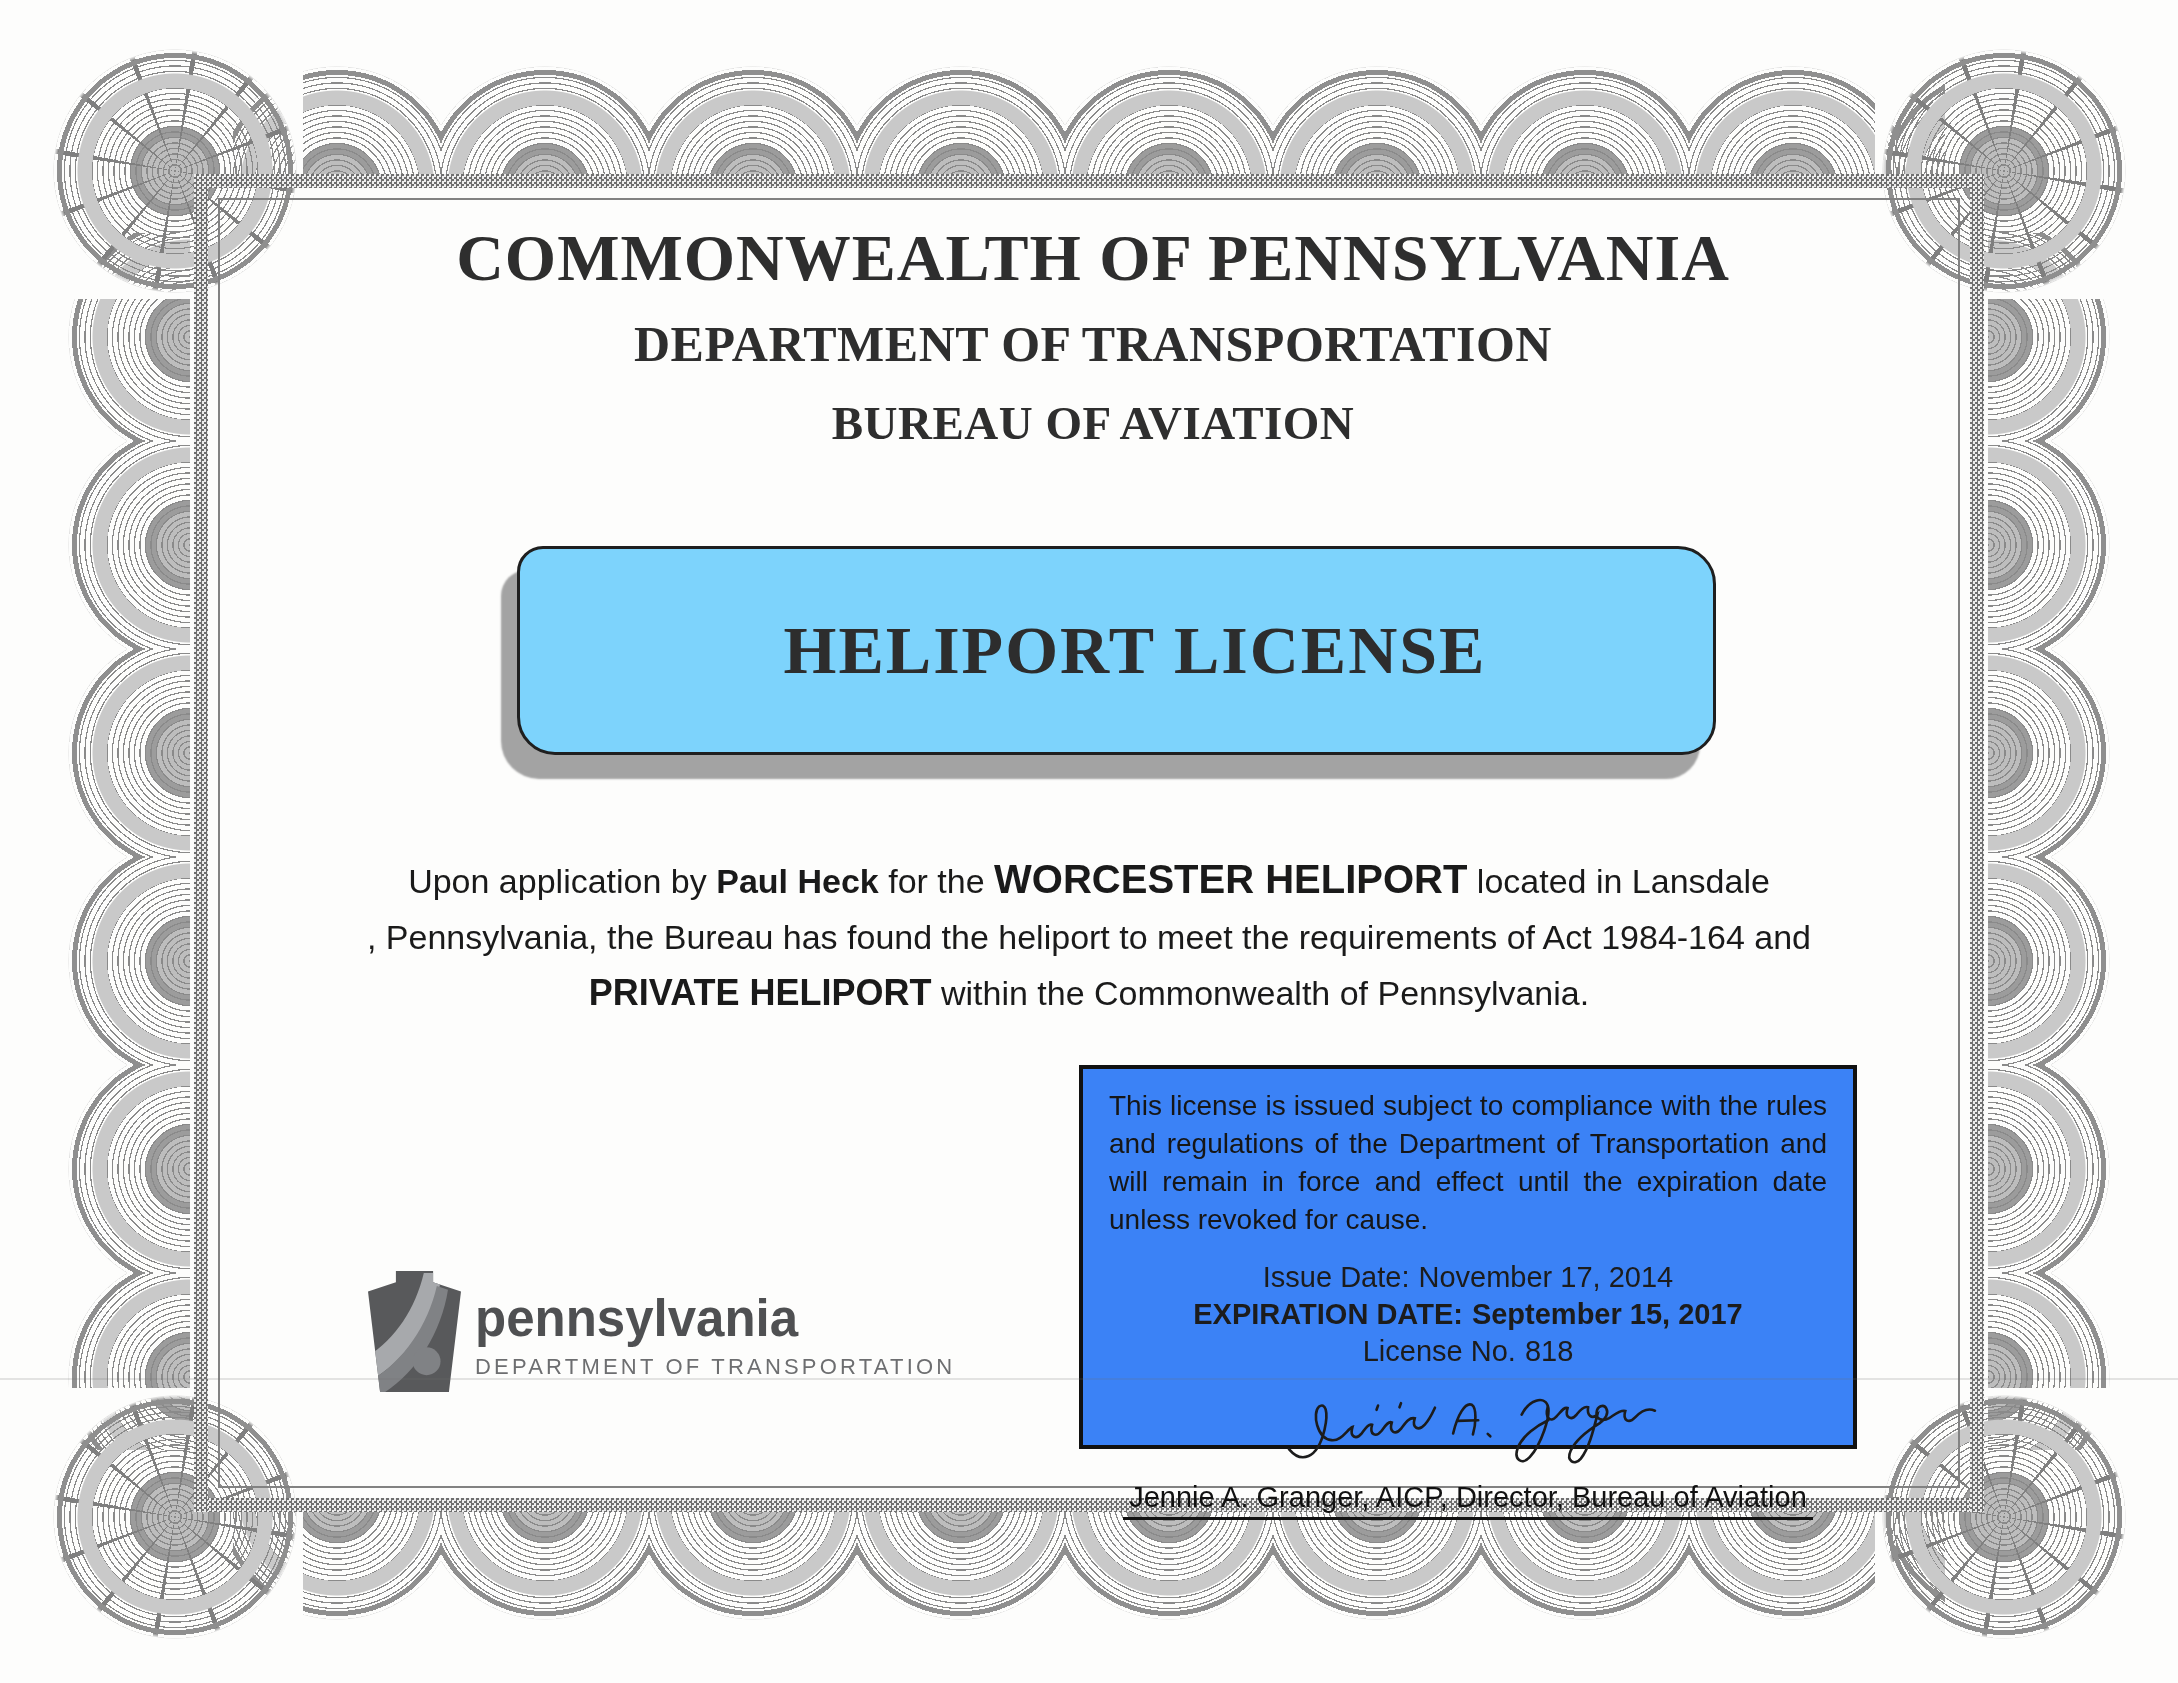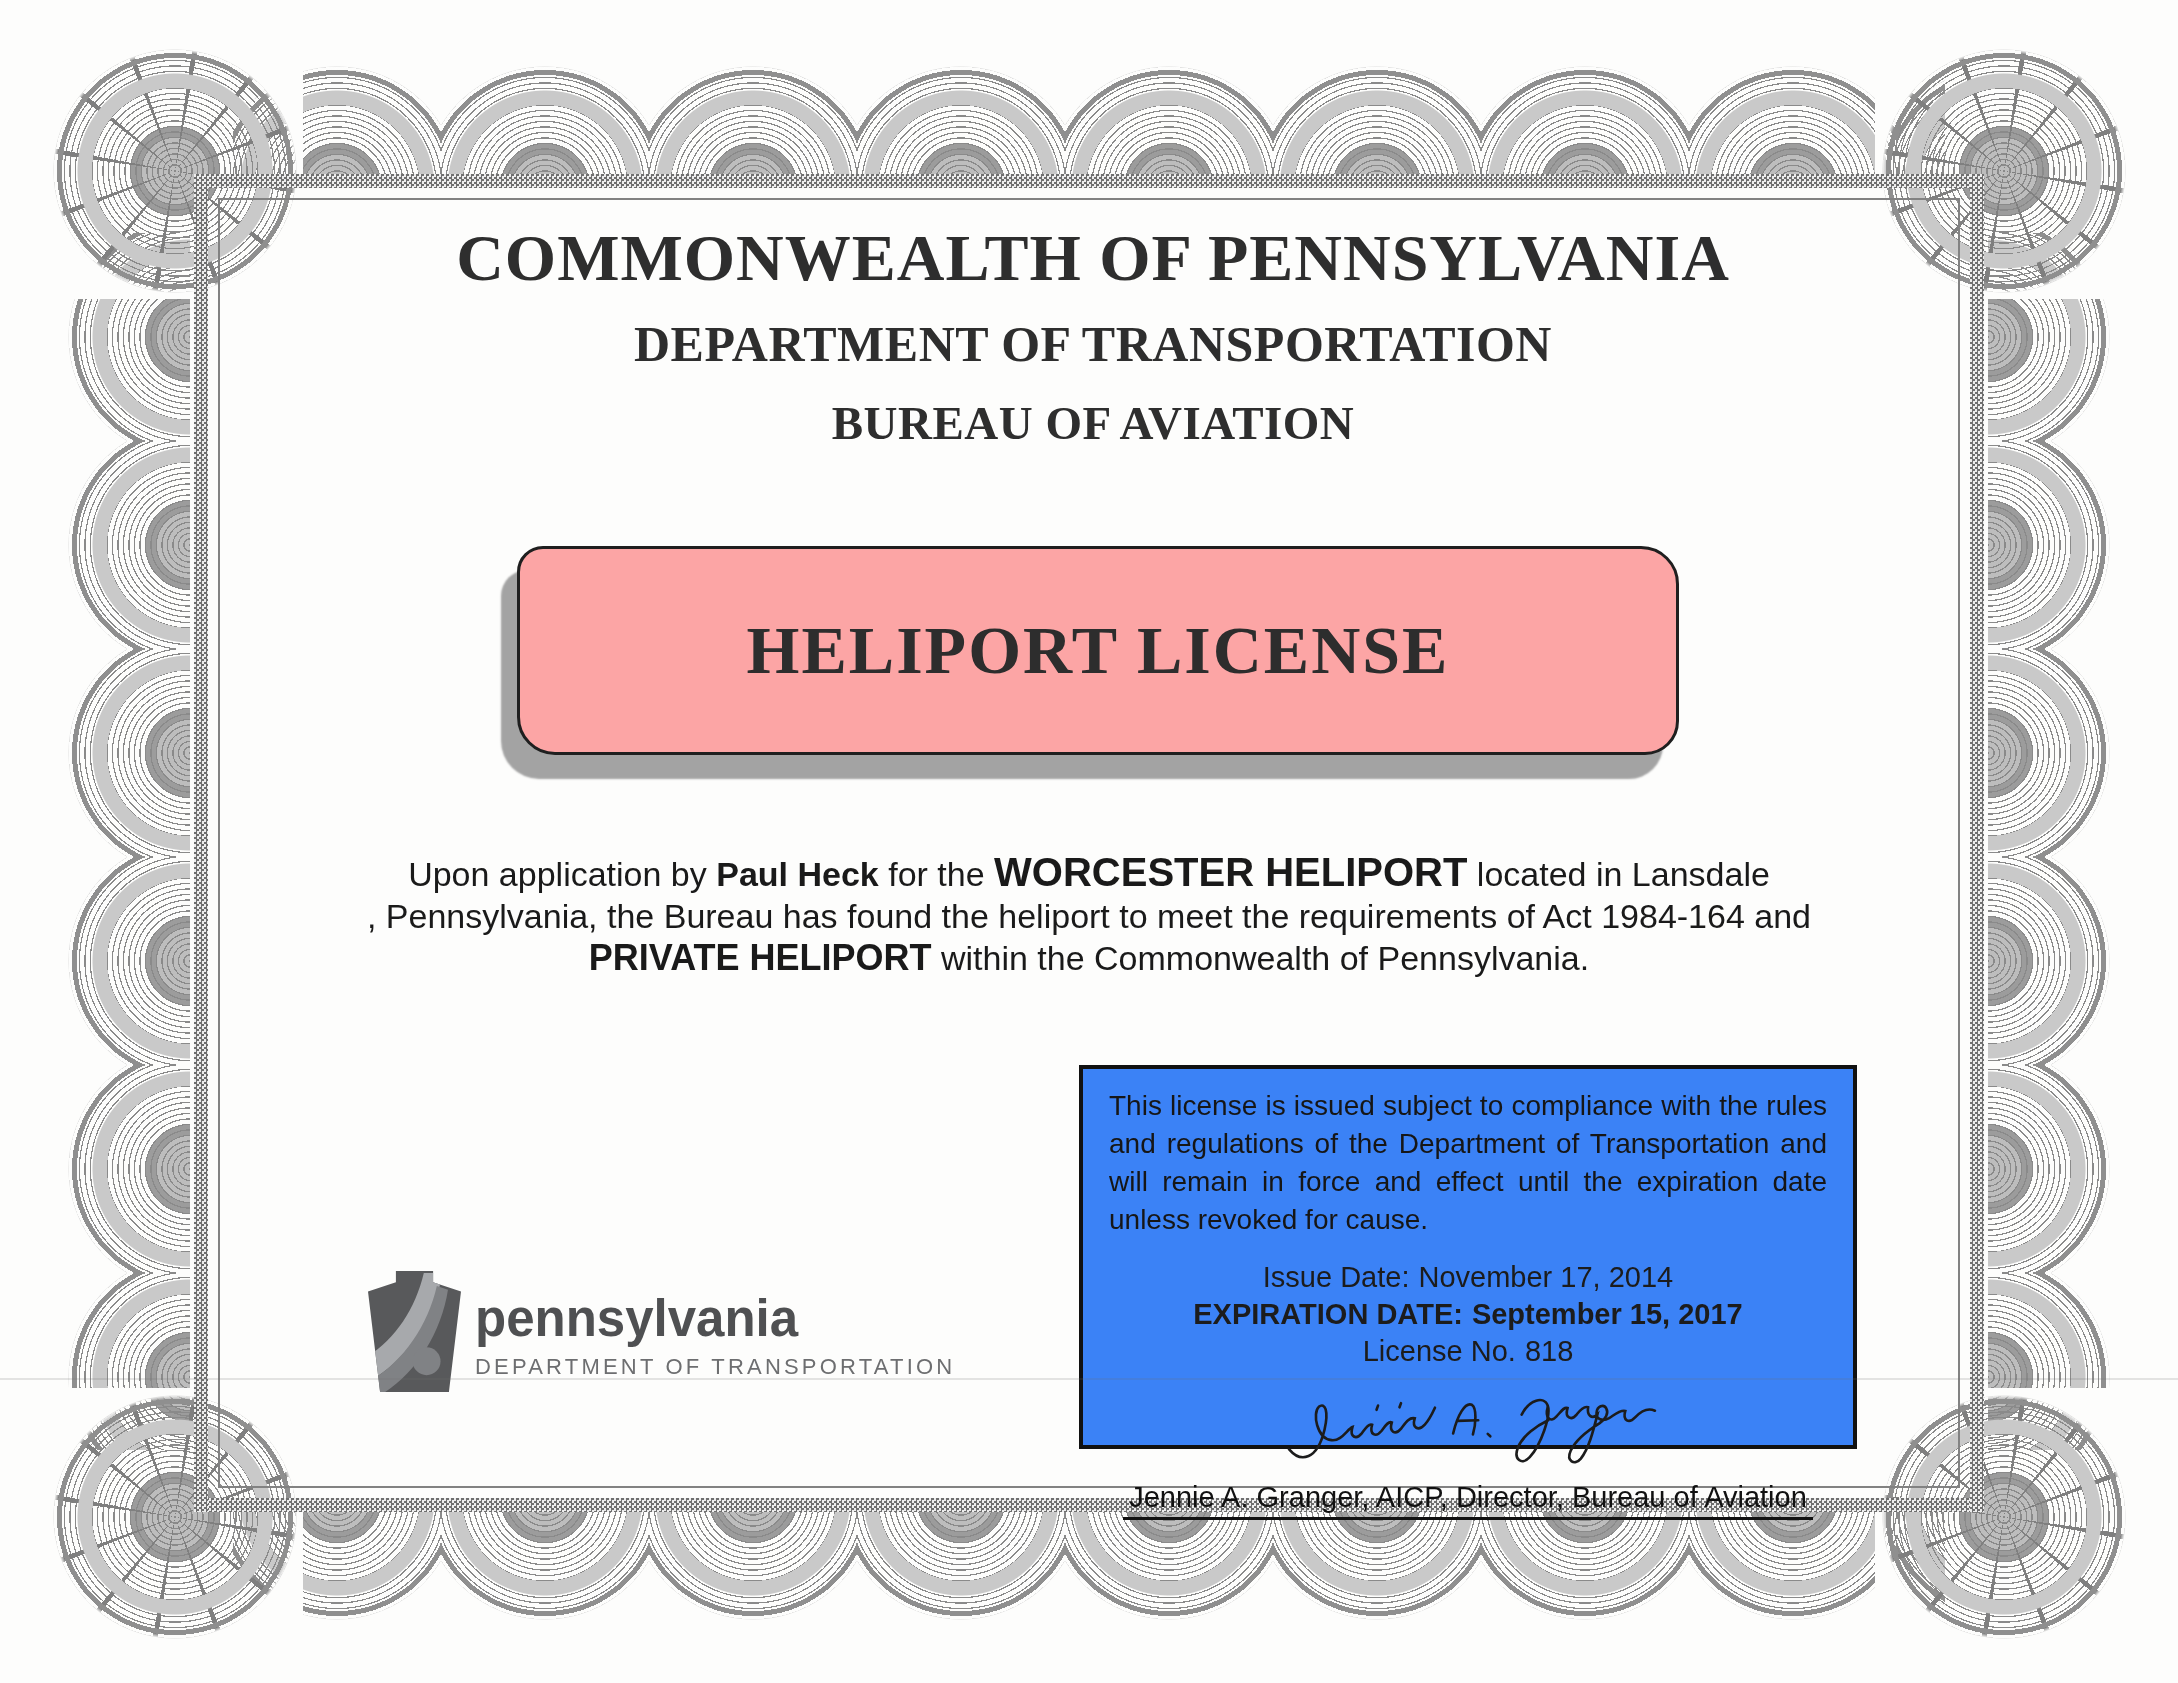--- a/index.html
+++ b/index.html
@@ -76,33 +76,33 @@
   
   .hdr { position:absolute; left:4px; width:100%; text-align:center;
          font-family:"Liberation Serif", serif; font-weight:bold; color:#2e2e2e; }
   .hdr.org    { top:220px; font-size:66px; letter-spacing:1px; }
   .hdr.dept   { top:315px; font-size:50px; letter-spacing:0.5px; }
   .hdr.bureau { top:396px; font-size:47px; letter-spacing:0.5px; }
 
   
   .license-box {
     position:absolute; left:517px; top:546px; width:1156px; height:203px;
-    background:#fca5a5; border:3px solid #1f1f1f;
+    background:#7dd3fc; border:3px solid #1f1f1f;
     border-radius:26px 38px 34px 38px;
     box-shadow:-16px 24px 2px #a3a3a3;
-    display:flex; align-items:center; justify-content:center;
+    display:flex; align-items:center; justify-content:center;padding-left:37px;
   }
   .license-box .title {
     font-family:"Liberation Serif", serif; font-weight:bold;
     font-size:68px; color:#2d2d2d; letter-spacing:2px;
   }
 
   
   .grant { position:absolute; left:149px; right:149px; top:851px;
-           text-align:center; font-size:34px; line-height:42px; color:#1a1a1a; }
+           text-align:center; font-size:34px; line-height:56px; color:#1a1a1a; }
   .grant .b { font-weight:bold; }
   .grant .facility { font-weight:bold; font-size:40px; }
   .grant .lt { font-weight:bold; font-size:36px; }
 
   
   .cond-box {
     position:absolute; left:1079px; top:1065px; width:778px; height:384px;
     background:#3b82f6; border:4px solid #111; box-sizing:border-box;
     padding:18px 26px 10px; text-align:center;
   }

